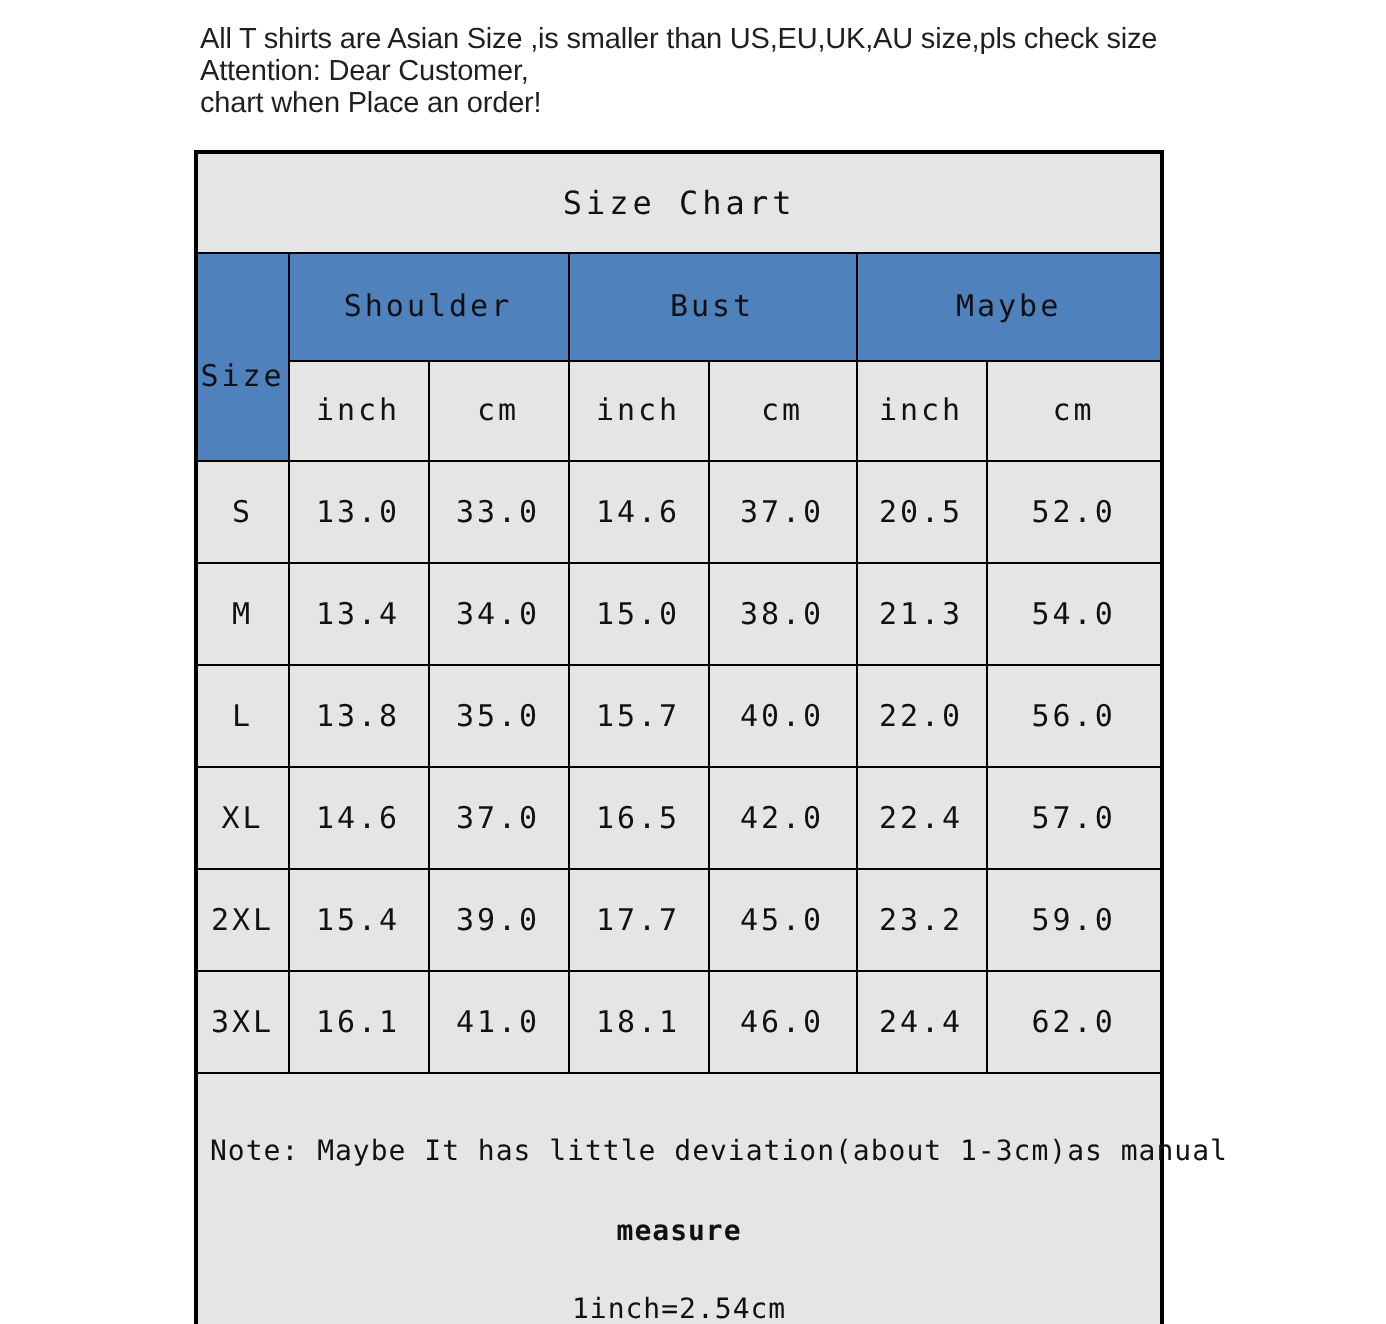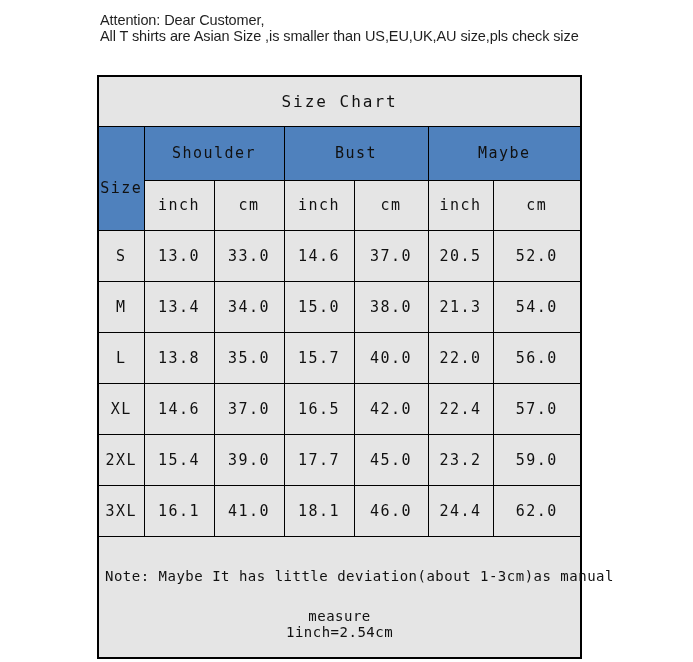--- a/index.html
+++ b/index.html
@@ -58,29 +58,30 @@
   tr.data-row td { height: 51px; }
   tr.note-row td {
     height: 122px;
     vertical-align: top;
     text-align: center;
     letter-spacing: 0.5px;
     font-size: 14px;
     padding-top: 31px;
   }
   .note-l1 { text-align: left; padding-left: 6px; white-space: nowrap; }
-  .note-l2 { margin-top: 24px; }
-  .note-l3 { }
+  .note-l2 { margin-top: 24px; font-weight: bold; }
+  .note-l3 { margin-top: 23px; }
 </style>
 </head>
 <body>
 
 <div class="attention">
+  <div>All T shirts are Asian Size ,is smaller than US,EU,UK,AU size,pls check size</div>
   <div>Attention: Dear Customer,</div>
-  <div>All T shirts are Asian Size ,is smaller than US,EU,UK,AU size,pls check size</div>
+  <div>chart when Place an order!</div>
 </div>
 
 <table class="size-table">
   <colgroup>
     <col style="width:46px">
     <col style="width:70px">
     <col style="width:70px">
     <col style="width:70px">
     <col style="width:74px">
     <col style="width:65px">

